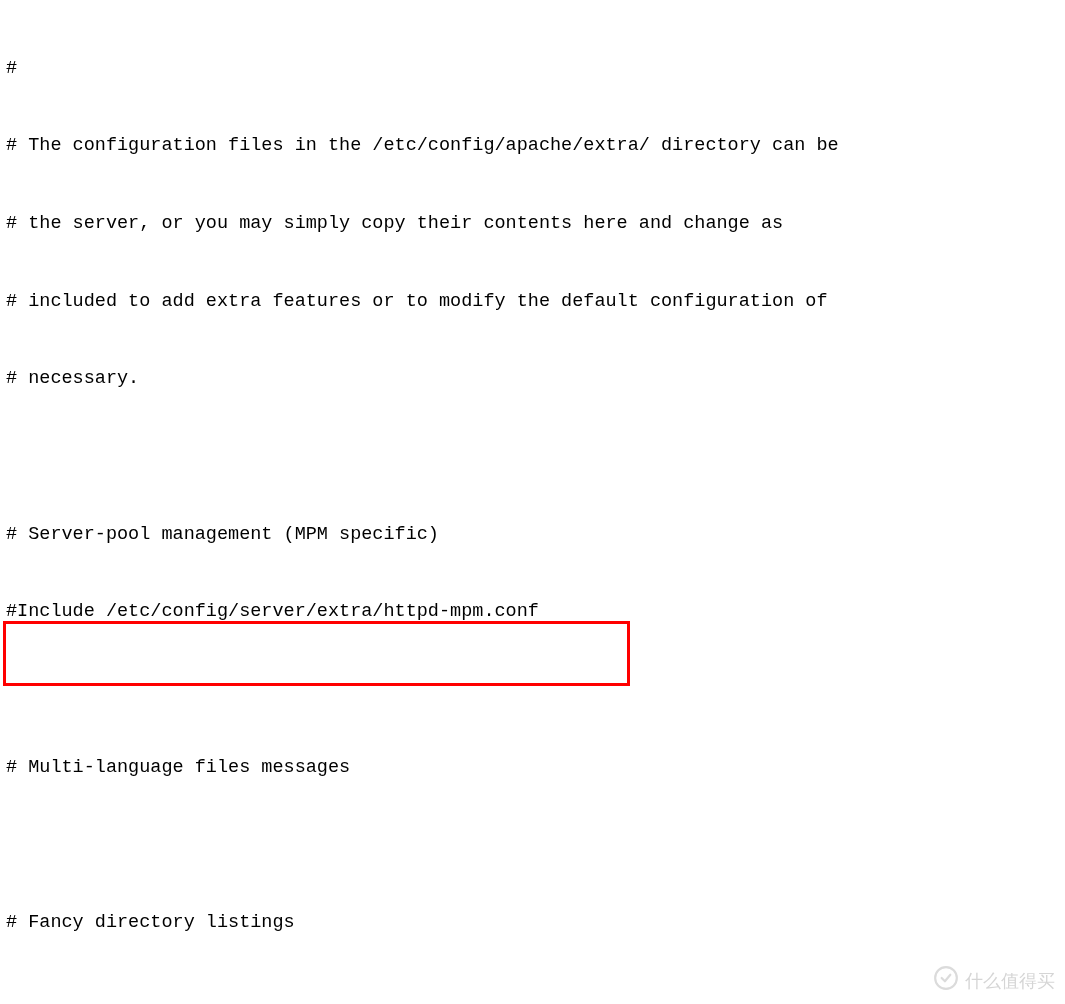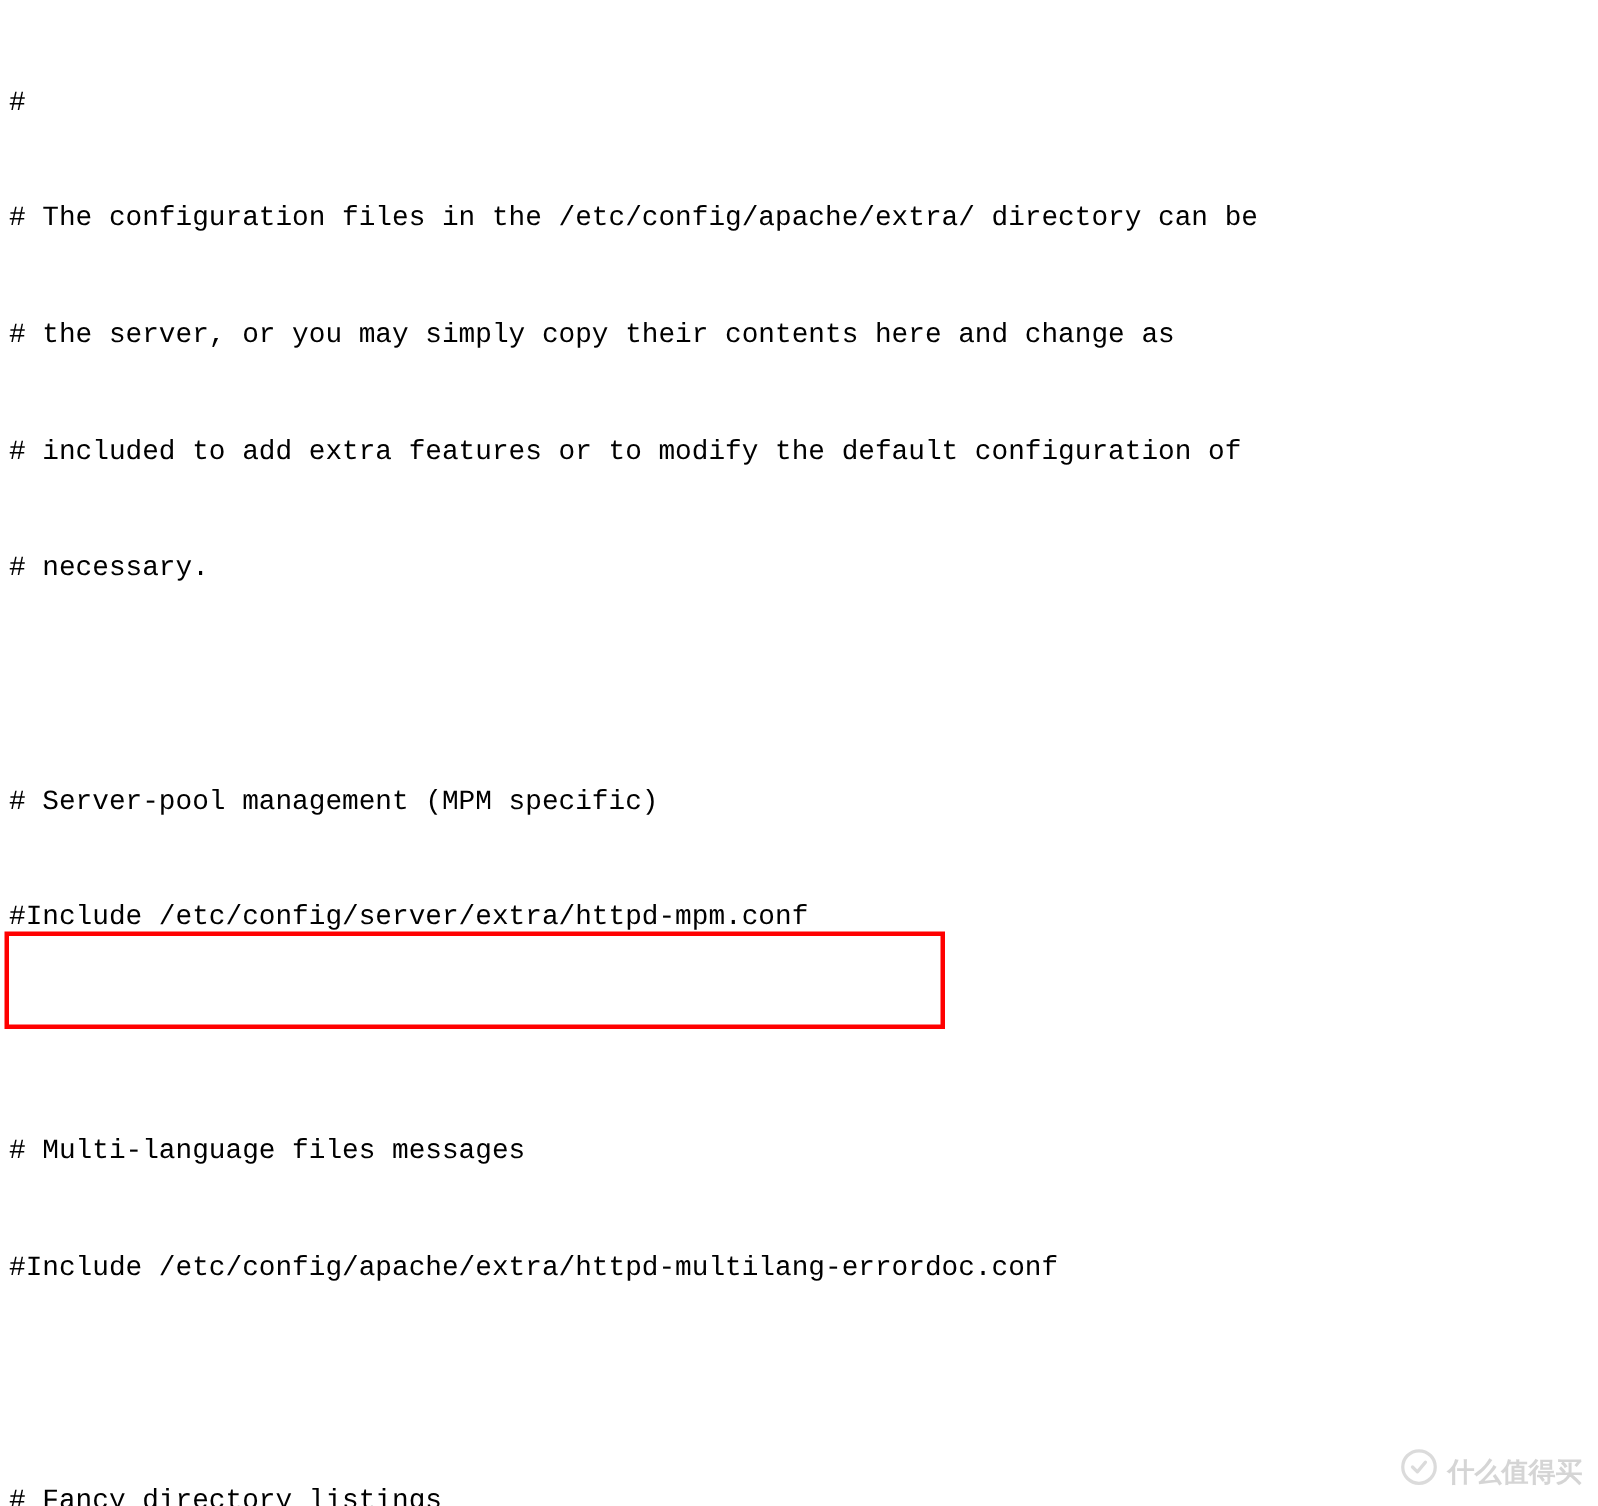--- a/index.html
+++ b/index.html
@@ -32,39 +32,38 @@
       position: absolute;
       right: 10px;
       bottom: 6px;
       display: flex;
       align-items: center;
       gap: 6px;
       opacity: 0.35;
       color: #888;
       font-family: Arial, sans-serif;
       font-size: 18px;
-      font-weight: bold;
+      font-weight: normal;
     }
     .watermark svg { width: 26px; height: 26px; }
   </style>
 </head>
 <body>
 
 <div class="code-content">
   <div class="line">#</div>
   <div class="line"># The configuration files in the /etc/config/apache/extra/ directory can be</div>
   <div class="line"># the server, or you may simply copy their contents here and change as</div>
   <div class="line"># included to add extra features or to modify the default configuration of</div>
   <div class="line"># necessary.</div>
   <div class="line"></div>
   <div class="line"># Server-pool management (MPM specific)</div>
   <div class="line">#Include /etc/config/server/extra/httpd-mpm.conf</div>
   <div class="line"></div>
   <div class="line"># Multi-language files messages</div>
-  <div class="line">#Include /etc/config/apache/extra/httpd-multilang-errordoc.conf</div>
   <div class="line"></div>
   <div class="line"># Fancy directory listings</div>
   
   
   
   
   
   
   
   

